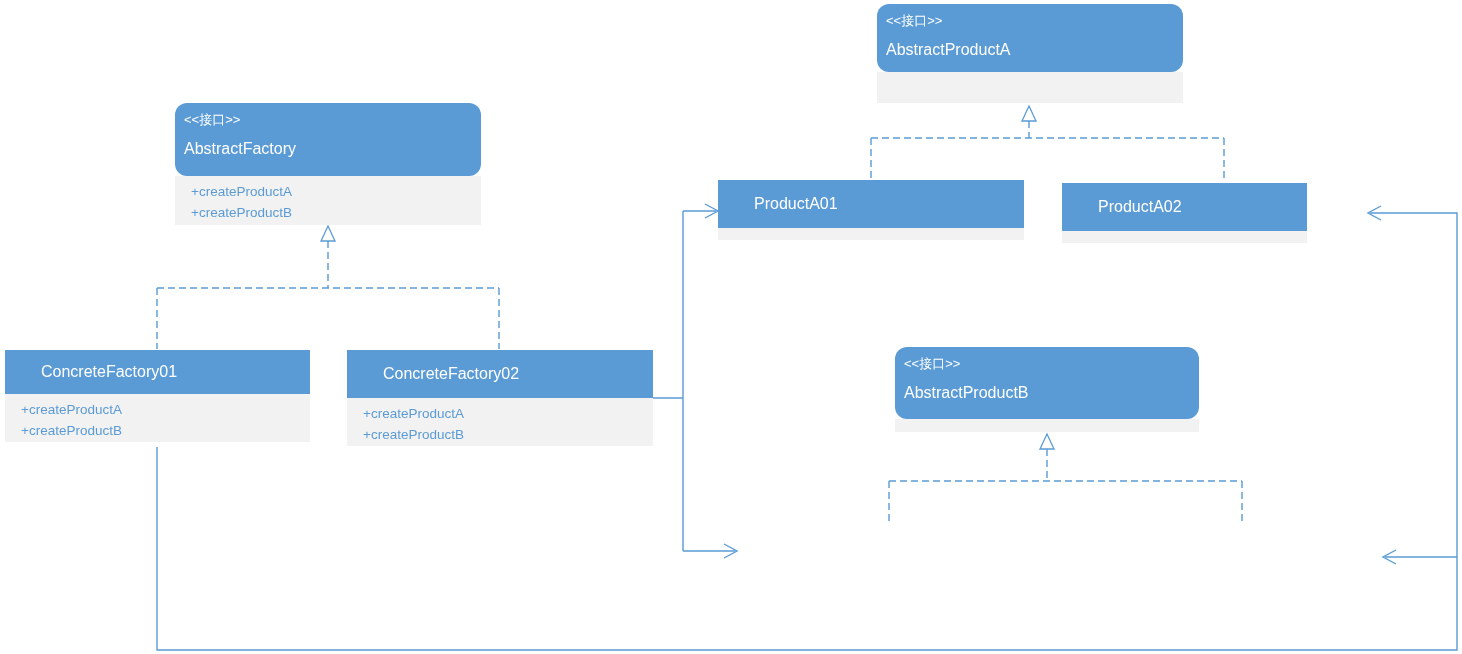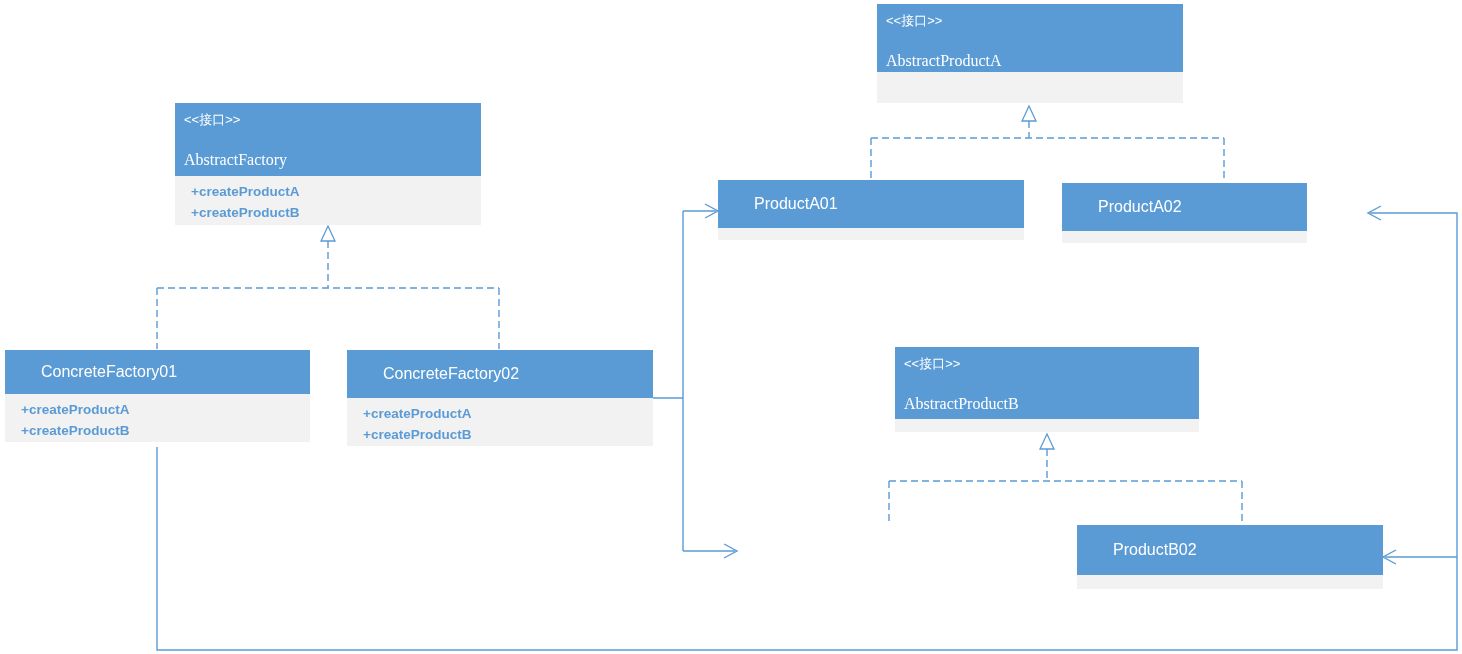--- a/index.html
+++ b/index.html
@@ -15,33 +15,33 @@
   .dash { stroke-dasharray:7 4; }
   .tri  { fill:#ffffff; stroke:var(--connector,#5B9BD5); stroke-width:1.3; }
 
   .node { position:absolute; z-index:2; }
   .hd {
     background:var(--node-fill,#5B9BD5);
     color:var(--node-text,#ffffff);
     padding-left:9px;
     box-sizing:border-box;
   }
-  .hd2 { padding-top:8px; }
+  .hd2 { padding-top:8px;border-radius:12px; }
   .st  { font-size:13px; line-height:18px; }
   .nm  { font-size:16px; line-height:22px; }
-  .hd2 .nm { margin-top:20px;font-family:Liberation Serif, serif; }
+  .hd2 .nm { margin-top:9px; }
   .hd1 { display:flex; align-items:center;padding-left:36px; }
   .bd {
     background:var(--node-body-fill,#F2F2F2);
     box-sizing:border-box;
     padding:5px 0 0 16px;
     overflow:hidden;
   }
   .bd.empty { padding:0; }
-  .mt { font-size:13.5px; line-height:21px; color:var(--method-text,#5B9BD5);font-weight:bold; }
+  .mt { font-size:13.5px; line-height:21px; color:var(--method-text,#5B9BD5); }
 </style>
 </head>
 <body>
 
 <div id="canvas">
 
   <svg id="wires" width="1462" height="654" viewBox="0 0 1462 654">
 
     <g>
       <path class="ln dash" d="M328,241 V288 M157,288 H499 M157,288 V349 M499,288 V349"></path>
@@ -126,20 +126,14 @@
 
   <div class="node" style="left:895px;top:347px;width:304px">
     <div class="hd hd2" style="height:72px">
       <div class="st">&lt;&lt;接口&gt;&gt;</div>
       <div class="nm">AbstractProductB</div>
     </div>
     <div class="bd empty" style="height:13px"></div>
   </div>
 
 
-  <div class="node" style="left:1077px;top:525px;width:306px">
-    <div class="hd hd1" style="height:50px">
-      <div class="nm">ProductB02</div>
-    </div>
-    <div class="bd empty" style="height:14px"></div>
-  </div>
 
 </div>
 
 </body></html>

